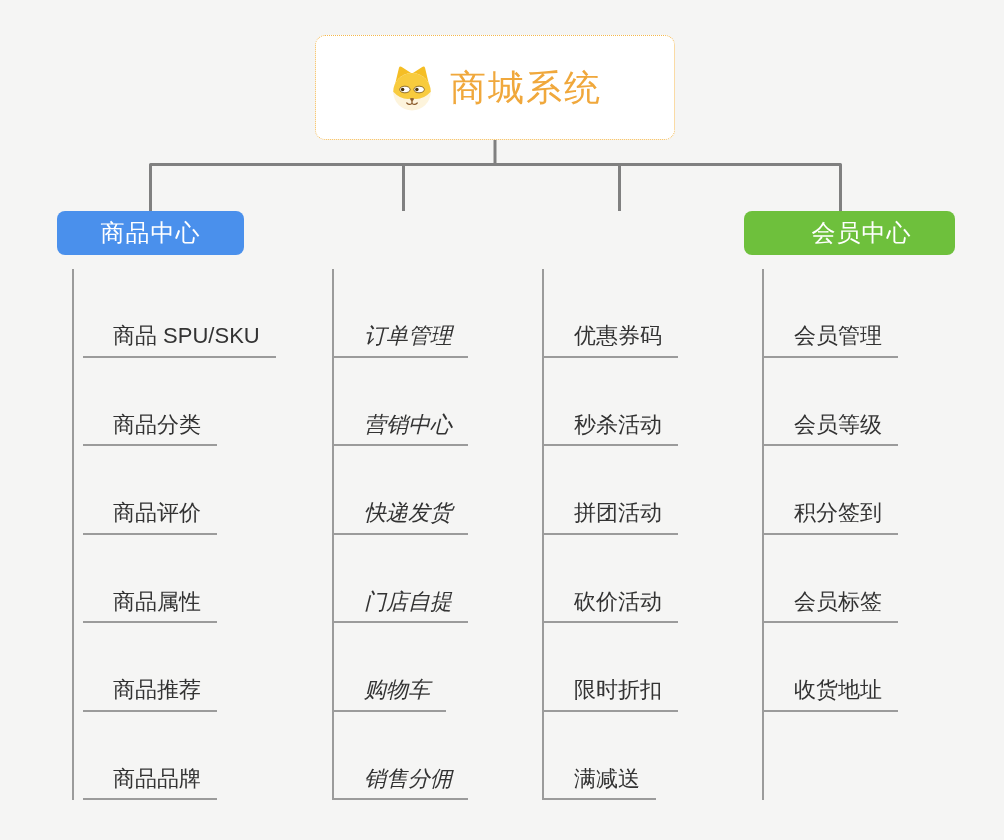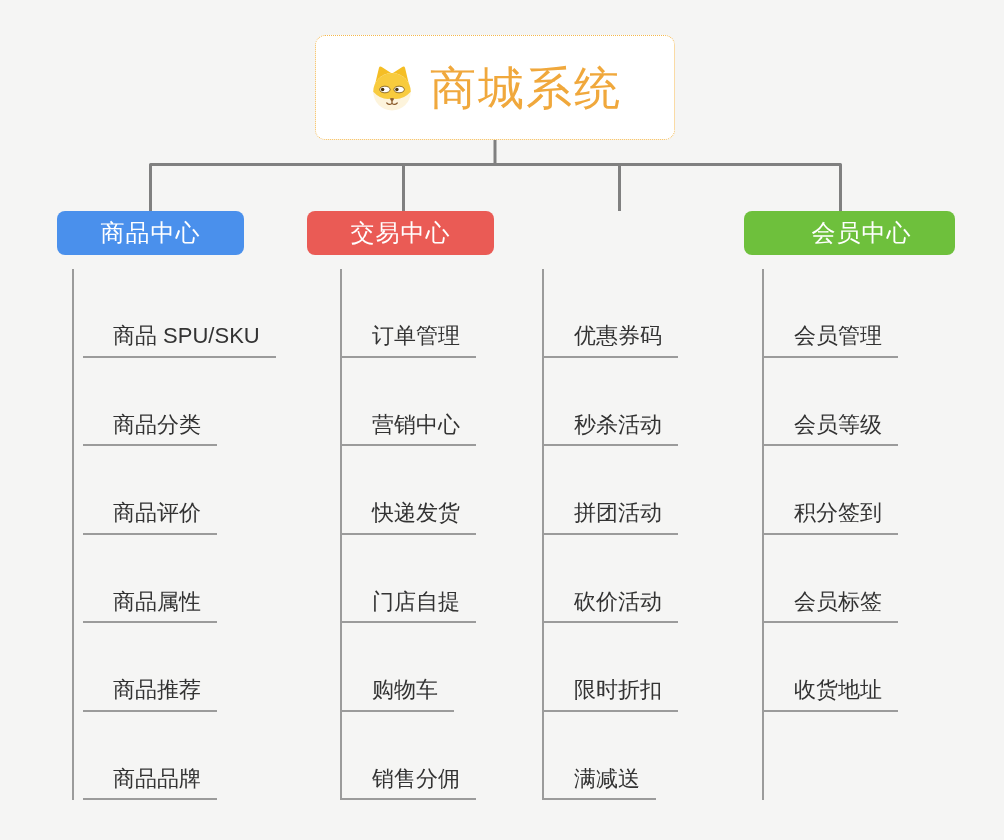--- a/index.html
+++ b/index.html
@@ -18,21 +18,21 @@
   
   .root-node{
     position:absolute;left:315px;top:35px;width:360px;height:105px;
     background:#ffffff;border:1px dotted var(--root-border,#F5B84C);
     border-radius:10px;box-sizing:border-box;
     display:flex;align-items:center;justify-content:center;gap:14px;
     cursor:default;
   }
   .root-title{
     color:var(--root-accent,#F0A83C);
-    font-size:46px;line-height:1;letter-spacing:2px;
+    font-size:36px;line-height:1;letter-spacing:2px;
   }
   .dog-icon{width:48px;height:48px;flex:0 0 auto;}
 
   
   .branch{
     position:absolute;top:211px;width:187px;height:44px;
     border-radius:8px;display:flex;align-items:center;justify-content:center;
     color:#ffffff;font-size:24px;letter-spacing:1px;
   }
   .b1{left:57px;background:var(--branch-1,#4A90EC);}
@@ -40,21 +40,21 @@
   .b3{left:527px;background:var(--branch-3,#ECAC3E);}
   .b4{left:744px;background:var(--branch-4,#6EC03C);padding-left:24px;}
 
   
   .leaf-col{
     position:absolute;top:269px;height:531px;
     border-left:2px solid var(--leaf-line,#9b9b9b);
     display:flex;flex-direction:column;
   }
   .c1{left:72px;padding-left:9px;}
-  .c2{left:340px;}
+  .c2{left:332px;font-style:italic;}
   .c3{left:542px;}
   .c4{left:762px;}
   .leaf-row{height:88.5px;display:flex;align-items:flex-end;}
   .leaf{
     border-bottom:2px solid var(--leaf-line,#9b9b9b);
     padding:0 16px 7px 30px;
     font-size:22px;color:var(--text,#333333);
     white-space:nowrap;line-height:1.1;
   }
 </style>
@@ -81,21 +81,20 @@
       <circle cx="19.5" cy="34" r="2.3" fill="#4a3108"></circle>
       <circle cx="38.5" cy="34" r="2.3" fill="#4a3108"></circle>
       <path d="M29 46 Q32 44.5 35 46 Q33.5 49.5 32 49.5 Q30.5 49.5 29 46 Z" fill="#8a5a2a"></path>
       <path d="M32 49.5 V52" stroke="#8a5a2a" stroke-width="1.6" fill="none" stroke-linecap="round"></path>
       <path d="M25 52 Q28.5 55.5 32 52.5 Q35.5 55.5 39 52" stroke="#8a5a2a" stroke-width="1.6" fill="none" stroke-linecap="round"></path>
     </svg>
     <span class="root-title">商城系统</span>
   </div>
 
   <div class="branch b1">商品中心</div>
-  <div class="branch b2">交易中心</div>
   <div class="branch b4">会员中心</div>
 
   <div class="leaf-col c1">
     <div class="leaf-row">
         <div class="leaf">商品 SPU/SKU</div>
       </div>
     <div class="leaf-row">
         <div class="leaf">商品分类</div>
       </div>
     <div class="leaf-row">

